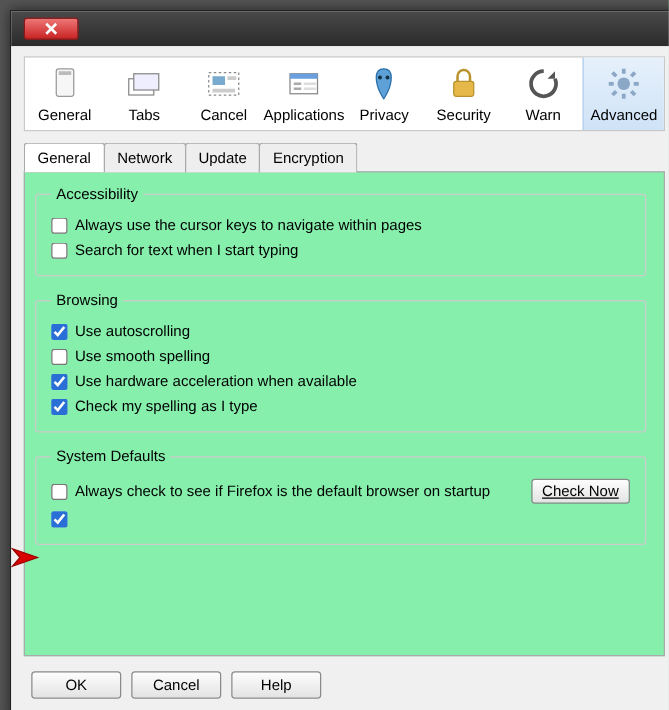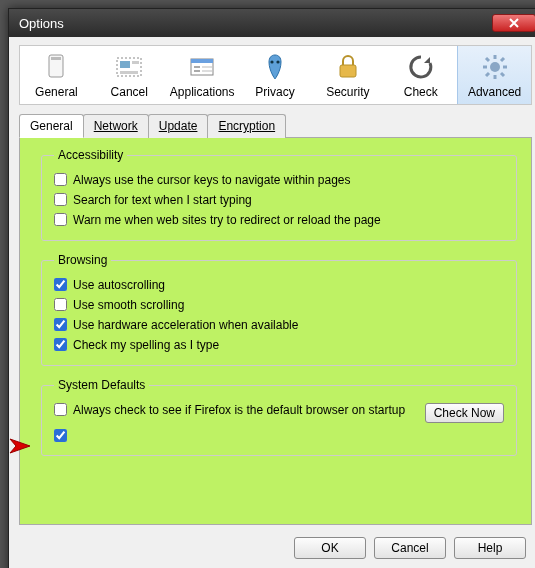--- a/index.html
+++ b/index.html
@@ -10,59 +10,67 @@
   .close-btn { width: 44px; height: 18px; background: linear-gradient(to bottom,#e77,#c92323); border: 1px solid #8a1a1a; border-radius: 3px; display: flex; align-items: center; justify-content: center; color: #fff; font-weight: bold; }
   .close-btn svg { width: 10px; height: 10px; }
   .body { flex: 1; background: #f0f0f0; padding: 8px 10px 10px 10px; display: flex; flex-direction: column; position: relative; }
   .toolbar { display: flex; border: 1px solid #c8c8c8; background: #fff; }
   .tool { flex: 1; display: flex; flex-direction: column; align-items: center; justify-content: flex-end; padding: 6px 0 5px 0; gap: 3px; cursor: default; }
   .tool.selected { background: linear-gradient(to bottom,#e6f0fb,#cfe3f7); border-left:1px solid #a8c8ea; }
   .tool span { font-size: 12px; color: #000; }
   .icon-box { width: 30px; height: 30px; display:flex; align-items:center; justify-content:center; }
   .sub-tabs { display: flex; margin-top: 8px; position: relative; top: 1px; }
   .sub-tab { padding: 4px 10px; border: 1px solid #aaa; border-bottom: none; background: #eee; margin-right: 0; border-top-left-radius: 3px; border-top-right-radius: 3px; cursor: default; }
-  .sub-tab + .sub-tab { margin-left: -1px; text-decoration: underline; }
+  .sub-tab + .sub-tab { margin-left: -1px; }
   .sub-tab.active { background: #fff; border-bottom: 1px solid #fff; position: relative; z-index: 2; }
-  .panel { flex: 1; background: #bef264; border: 1px solid #aaa; padding: 10px 14px 14px 21px; overflow: hidden; }
+  .panel { flex: 1; background: #86efac; border: 1px solid #aaa; padding: 10px 14px 14px 8px; overflow: hidden; }
   fieldset { border: 1px solid #ccc; border-radius: 3px; margin: 0 0 12px 0; padding: 8px 12px 10px 12px; }
   legend { padding: 0 4px; color: #000; }
-  .chk-row { display: flex; padding: 3px 0; gap: 6px; }
+  .chk-row { display: flex; align-items: center; padding: 3px 0; gap: 6px; }
   .chk-row input[type=checkbox] { width: 13px; height: 13px; margin: 0; accent-color: #2a6fd6; }
   .chk-row label { color: #000; }
   .sysdef-row { display: flex; }
   .btn { background: linear-gradient(to bottom,#fdfdfd,#e3e3e3); border: 1px solid #8a8a8a; border-radius: 3px; padding: 3px 12px; cursor: default; }
-  .check-now { margin-left: auto; padding: 2px 8px; }
-  .footer { display: flex; justify-content: flex-end; gap: 8px; padding: 12px 6px 6px 6px; }
+  .check-now { margin-left: auto; padding: 2px 8px; text-decoration: underline; }
+  .footer { display: flex; gap: 8px; padding: 12px 6px 6px 6px; }
   .footer .btn { min-width: 72px; text-align: center; }
   .arrow { position: absolute; left: -1px; top: 400px; z-index: 5; }
 </style>
 </head>
 <body>
 
 <div class="window">
   <div class="titlebar">
-    <div class="titlebar-text">Options</div>
     <div class="close-btn">
       <svg viewBox="0 0 10 10">
           <path d="M1 1 L9 9 M9 1 L1 9" stroke="#fff" stroke-width="2"></path>
         </svg>
     </div>
   </div>
 
   <div class="body">
 
     <div class="toolbar">
       <div class="tool">
         <div class="icon-box">
           <svg width="24" height="28" viewBox="0 0 24 28">
               <rect x="5" y="2" width="14" height="22" rx="2" fill="#f6f6f6" stroke="#999"></rect>
               <rect x="7" y="4" width="10" height="3" fill="#bbb"></rect>
             </svg>
         </div>
         <span>General</span>
+      </div>
+      <div class="tool">
+        <div class="icon-box">
+          <svg width="28" height="24" viewBox="0 0 28 24">
+              <rect x="2" y="8" width="20" height="13" fill="#fff" stroke="#888"></rect>
+              <rect x="6" y="4" width="20" height="13" fill="#eef" stroke="#888"></rect>
+            </svg>
+        </div>
+        <span>Tabs</span>
       </div>
       <div class="tool">
         <div class="icon-box">
           <svg width="28" height="24" viewBox="0 0 28 24">
               <rect x="2" y="3" width="24" height="18" fill="none" stroke="#888" stroke-dasharray="2 2"></rect>
               <rect x="5" y="6" width="10" height="7" fill="#7ac"></rect>
               <rect x="17" y="6" width="7" height="3" fill="#ccc"></rect>
               <rect x="5" y="16" width="18" height="3" fill="#ccc"></rect>
             </svg>
         </div>
@@ -100,21 +108,21 @@
         </div>
         <span>Security</span>
       </div>
       <div class="tool">
         <div class="icon-box">
           <svg width="26" height="26" viewBox="0 0 26 26">
               <path d="M13 3 a10 10 0 1 0 9 6" fill="none" stroke="#555" stroke-width="3"></path>
               <path d="M22 3 l0 6 l-6 0 Z" fill="#555"></path>
             </svg>
         </div>
-        <span>Check</span>
+        <span>Warn</span>
       </div>
       <div class="tool selected">
         <div class="icon-box">
           <svg width="28" height="28" viewBox="0 0 28 28">
               <circle cx="14" cy="14" r="5" fill="#8aa7c6"></circle>
               <g stroke="#8aa7c6" stroke-width="3">
                 <line x1="14" y1="2" x2="14" y2="6"></line>
                 <line x1="14" y1="22" x2="14" y2="26"></line>
                 <line x1="2" y1="14" x2="6" y2="14"></line>
                 <line x1="22" y1="14" x2="26" y2="14"></line>
@@ -141,35 +149,31 @@
       <fieldset>
         <legend>Accessibility</legend>
         <div class="chk-row">
             <input type="checkbox" style="">
             <label>Always use the cursor keys to navigate within pages</label>
           </div>
         <div class="chk-row">
             <input type="checkbox" style="">
             <label>Search for text when I start typing</label>
           </div>
-        <div class="chk-row">
-            <input type="checkbox" style="">
-            <label>Warn me when web sites try to redirect or reload the page</label>
-          </div>
       </fieldset>
 
       <fieldset>
         <legend>Browsing</legend>
         <div class="chk-row">
             <input type="checkbox" checked="" style="">
             <label>Use autoscrolling</label>
           </div>
         <div class="chk-row">
             <input type="checkbox" style="">
-            <label>Use smooth scrolling</label>
+            <label>Use smooth spelling</label>
           </div>
         <div class="chk-row">
             <input type="checkbox" checked="" style="">
             <label>Use hardware acceleration when available</label>
           </div>
         <div class="chk-row">
             <input type="checkbox" checked="" style="">
             <label>Check my spelling as I type</label>
           </div>
       </fieldset>

